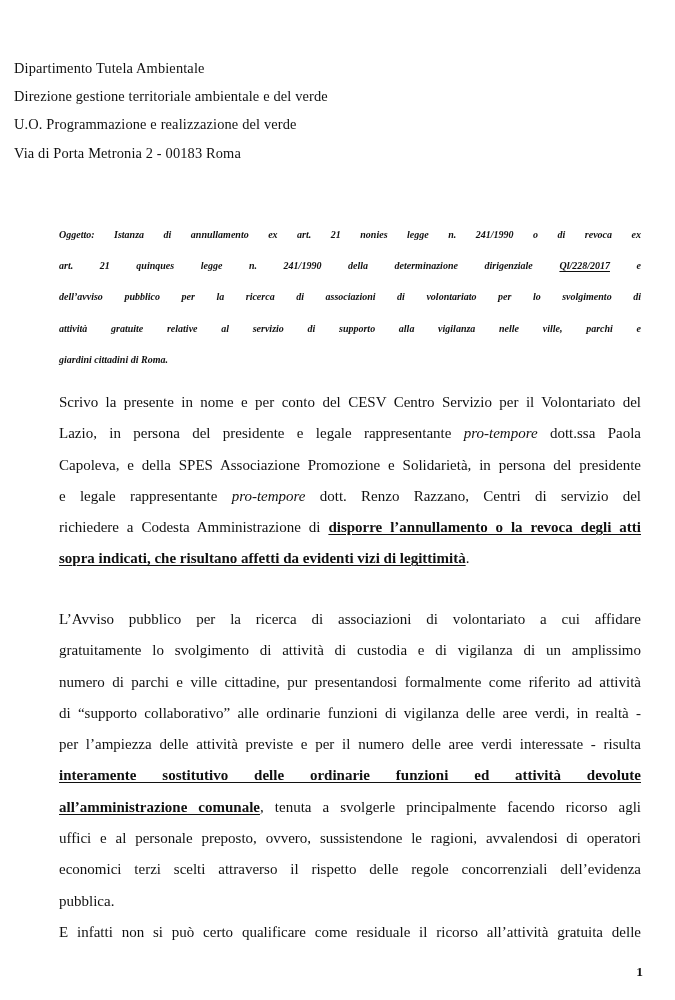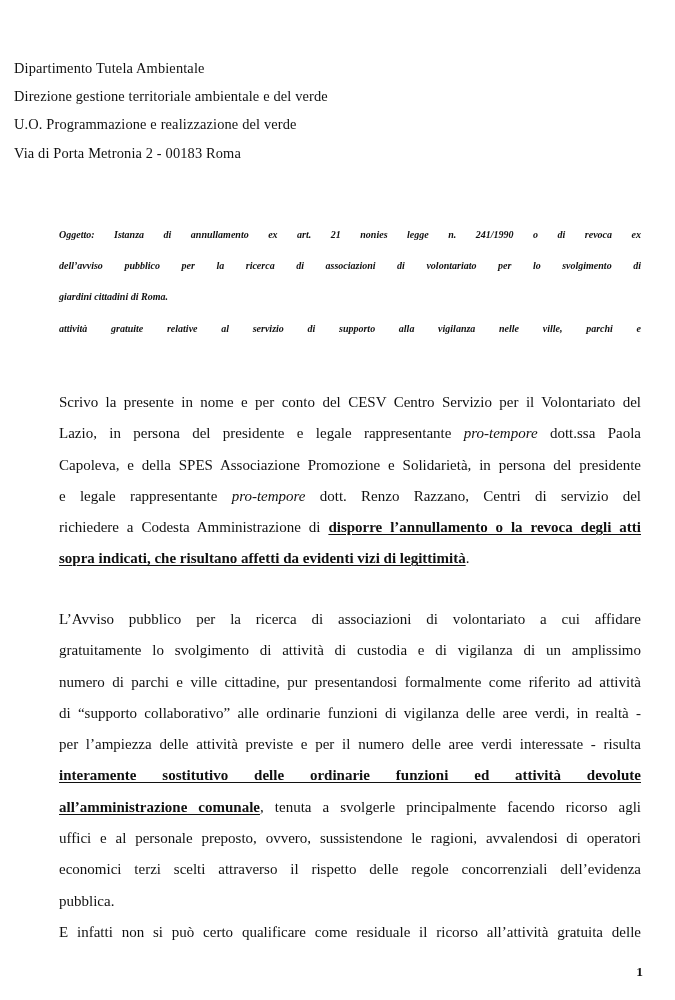--- a/index.html
+++ b/index.html
@@ -110,23 +110,24 @@
 
   <div class="letterhead">
     <div class="lh-line">Dipartimento Tutela Ambientale</div>
     <div class="lh-line">Direzione gestione territoriale ambientale e del verde</div>
     <div class="lh-line">U.O. Programmazione e realizzazione del verde</div>
     <div class="lh-line">Via di Porta Metronia 2 - 00183 Roma</div>
   </div>
 
   <div class="subject">
     <span class="jline">Oggetto: Istanza di annullamento ex art. 21 nonies legge n. 241/1990 o di revoca ex</span>
+    <span class="jline"><span>art. 21 quinques legge n. 241/1990 della determinazione dirigenziale </span><span class="u">Ql/228/2017</span><span> e</span></span>
     <span class="jline">dell’avviso pubblico per la ricerca di associazioni di volontariato per lo svolgimento di</span>
+    <span class="jline">attività gratuite relative al servizio di supporto alla vigilanza nelle ville, parchi e</span>
     <span class="jline end">giardini cittadini di Roma.</span>
-    <span class="jline">attività gratuite relative al servizio di supporto alla vigilanza nelle ville, parchi e</span>
   </div>
 
   <div class="body-block" id="para-1">
     <span class="jline">Scrivo la presente in nome e per conto del CESV Centro Servizio per il Volontariato del</span>
     <span class="jline"><span>Lazio, in persona del presidente e legale rappresentante </span><em class="it">pro-tempore</em><span> dott.ssa Paola</span></span>
     <span class="jline">Capoleva, e della SPES Associazione Promozione e Solidarietà, in persona del presidente</span>
     <span class="jline"><span>e legale rappresentante </span><em class="it">pro-tempore</em><span> dott. Renzo Razzano, Centri di servizio del</span></span>
     <span class="jline"><span>richiedere a Codesta Amministrazione di </span><span class="bu">disporre l’annullamento o la revoca degli atti</span></span>
     <span class="jline end"><span class="bu">sopra indicati, che risultano affetti da evidenti vizi di legittimità</span><span>.</span></span>
   </div>

